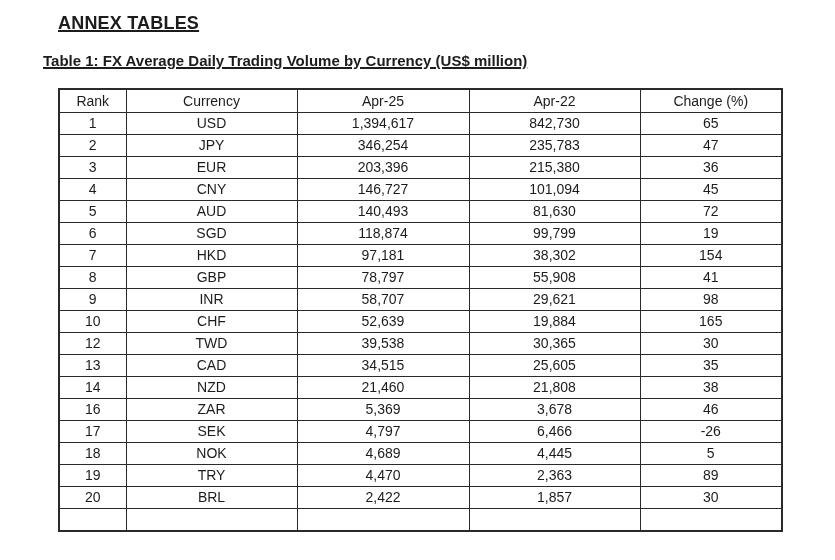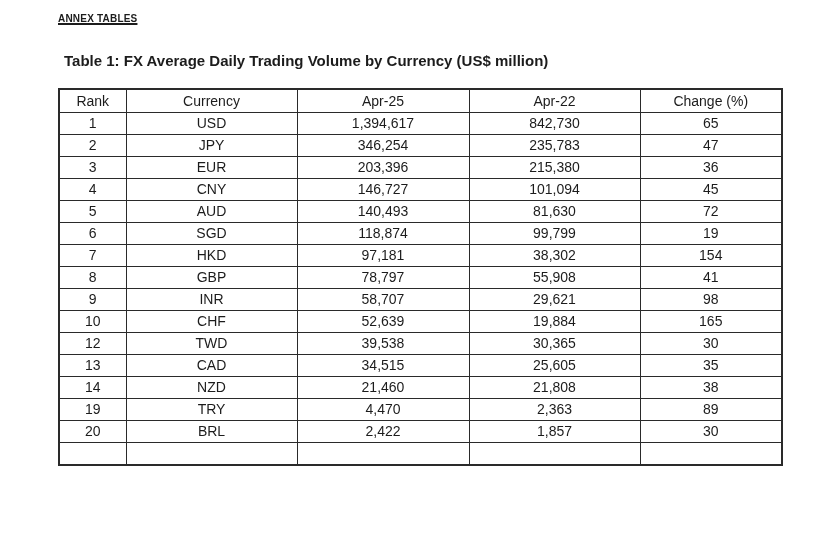--- a/index.html
+++ b/index.html
@@ -12,34 +12,35 @@
     height: 560px;
     overflow: hidden;
     background: var(--bg, #ffffff);
     font-family: "Liberation Sans", sans-serif;
     color: var(--text, #1c1c1c);
   }
   .heading {
     position: absolute;
     left: 58px;
     top: 13px;
-    font-size: 10px;
+    font-size: 18px;
     font-weight: bold;
     text-decoration: underline;
     text-decoration-thickness: 2px;
     letter-spacing: 0.2px;
     white-space: nowrap;
     text-align: right;
   }
   .table-title {
     position: absolute;
-    left: 64px;
+    left: 43px;
     top: 52px;
     font-size: 15px;
     font-weight: bold;
+    text-decoration: underline;
     text-decoration-thickness: 2px;
     white-space: nowrap;
   }
   table.fx-table {
     position: absolute;
     left: 58px;
     top: 88px;
     width: 723px;
     border-collapse: collapse;
     table-layout: fixed;
@@ -174,20 +175,41 @@
           <td>35</td>
         </tr>
         <tr>
           <td>14</td>
           <td>NZD</td>
           <td>21,460</td>
           <td>21,808</td>
           <td>38</td>
         </tr>
         <tr>
+          <td>16</td>
+          <td>ZAR</td>
+          <td>5,369</td>
+          <td>3,678</td>
+          <td>46</td>
+        </tr>
+        <tr>
+          <td>17</td>
+          <td>SEK</td>
+          <td>4,797</td>
+          <td>6,466</td>
+          <td>-26</td>
+        </tr>
+        <tr>
+          <td>18</td>
+          <td>NOK</td>
+          <td>4,689</td>
+          <td>4,445</td>
+          <td>5</td>
+        </tr>
+        <tr>
           <td>19</td>
           <td>TRY</td>
           <td>4,470</td>
           <td>2,363</td>
           <td>89</td>
         </tr>
         <tr>
           <td>20</td>
           <td>BRL</td>
           <td>2,422</td>

